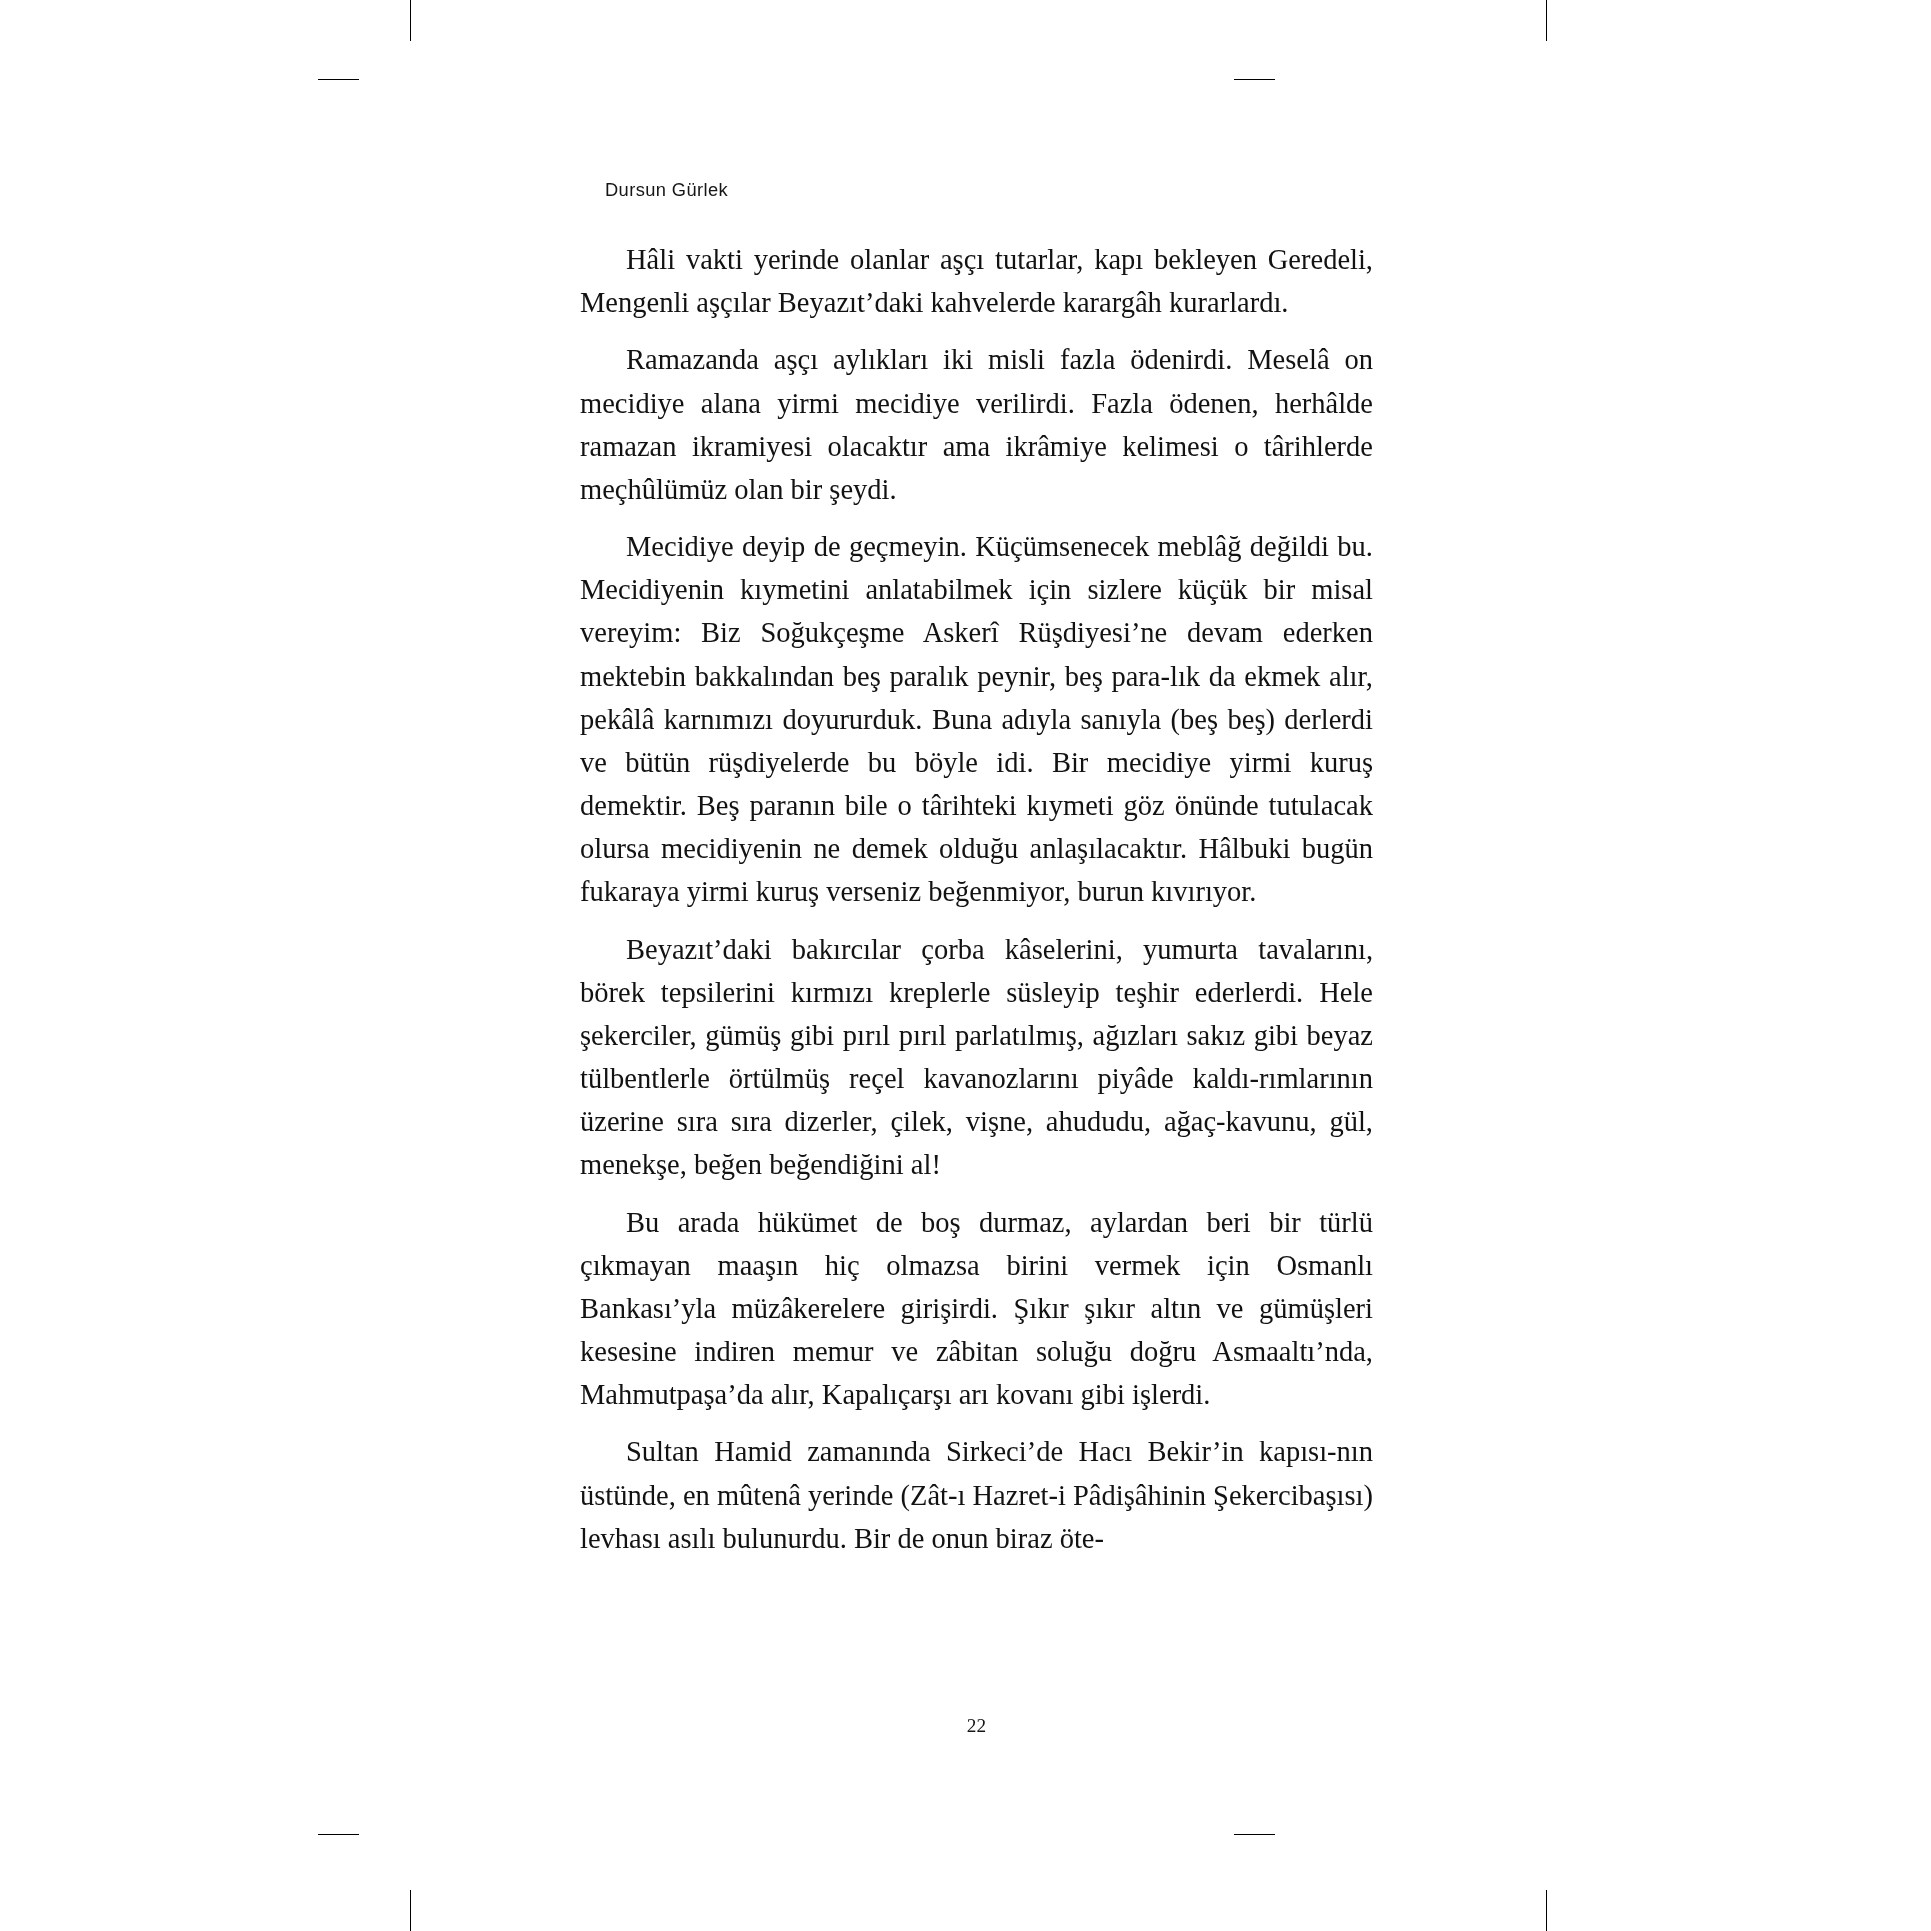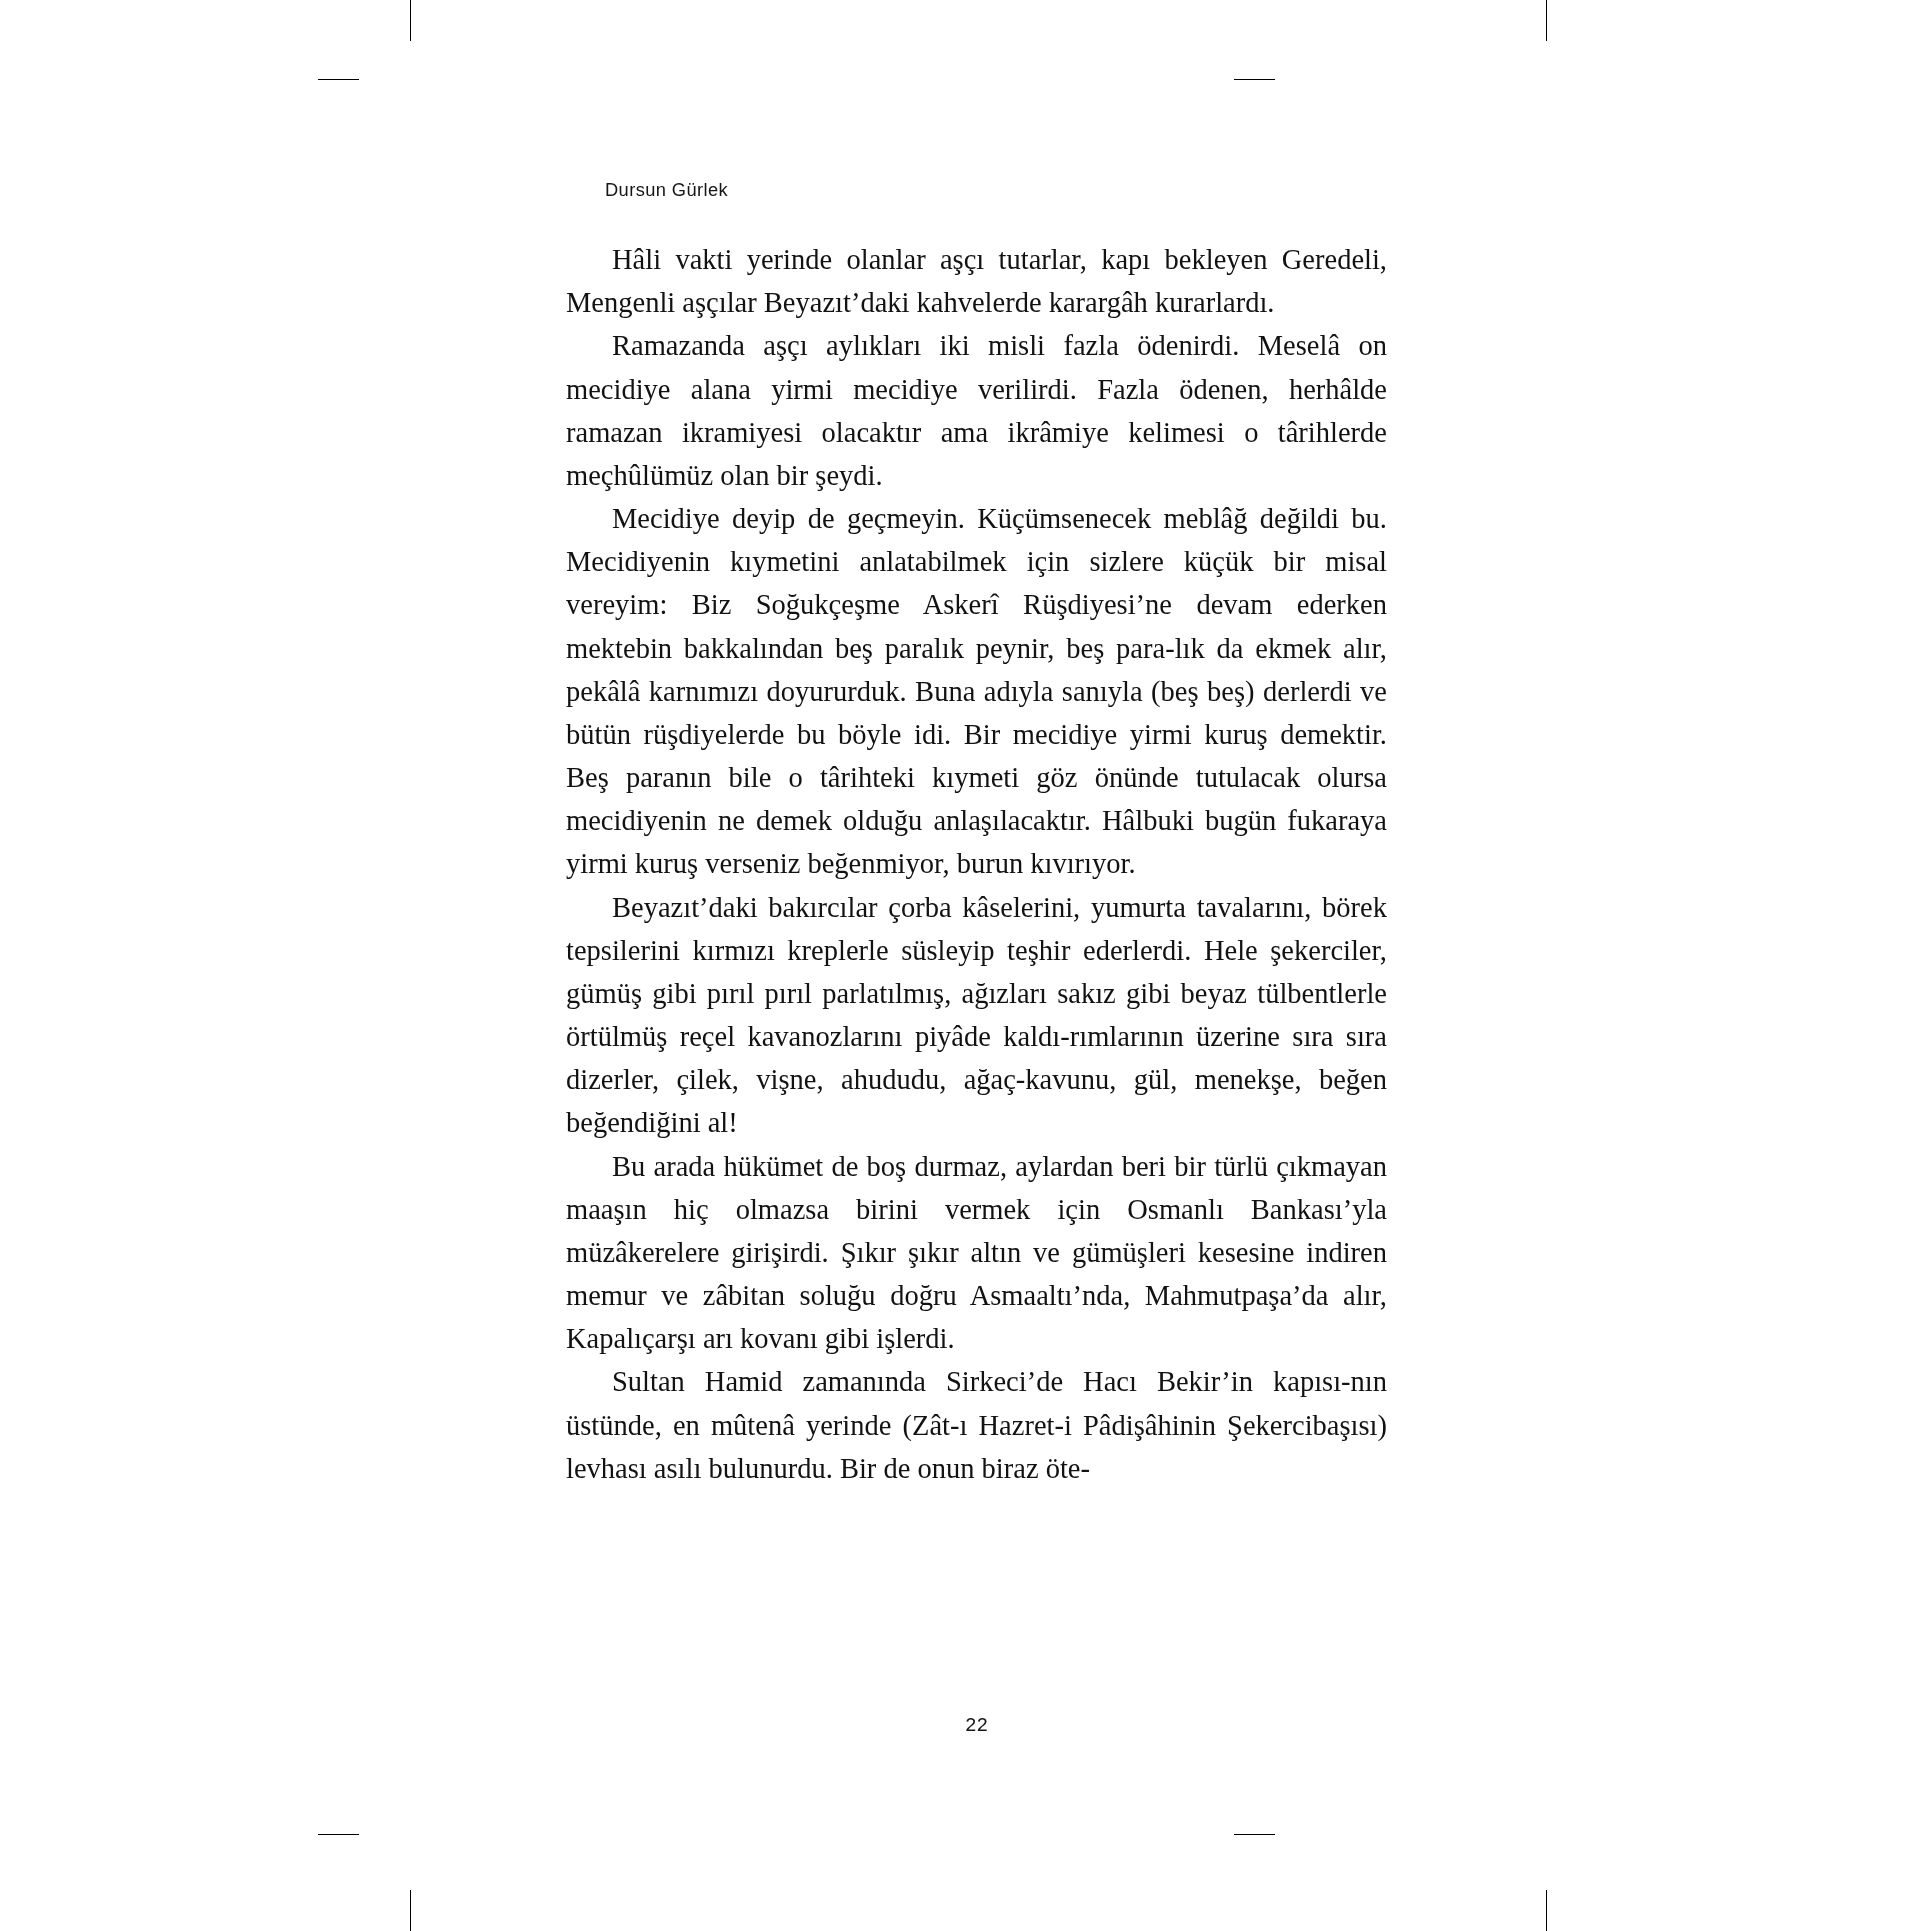--- a/index.html
+++ b/index.html
@@ -58,37 +58,37 @@
   .running-head {
     font-family: Liberation Sans, sans-serif;
     font-size: 18.3px;
     letter-spacing: 0.4px;
     color: #161616;
     margin: 0 0 37px 39px;
     font-weight: 400;
   }
 
   .body-text p {
-    margin: 0;
+    margin: 14px;
     font-size: 28.5px;
     line-height: 1.515;
     text-align: justify;
     text-justify: inter-word;
     text-indent: 46px;
     color: #121212;
     hyphens: manual;
   }
 
   .page-number {
     position: absolute;
     left: 566px;
     top: 1715px;
     width: 821px;
     text-align: center;
-    font-family: Liberation Mono, monospace;
+    font-family: Liberation Serif, serif;
     font-size: 19.3px;
     color: #161616;
   }
 </style>
 </head>
 <body>
 
 <div class="page-sheet">
 
   <div class="crop-mark crop-v cm-tl-v"></div>

